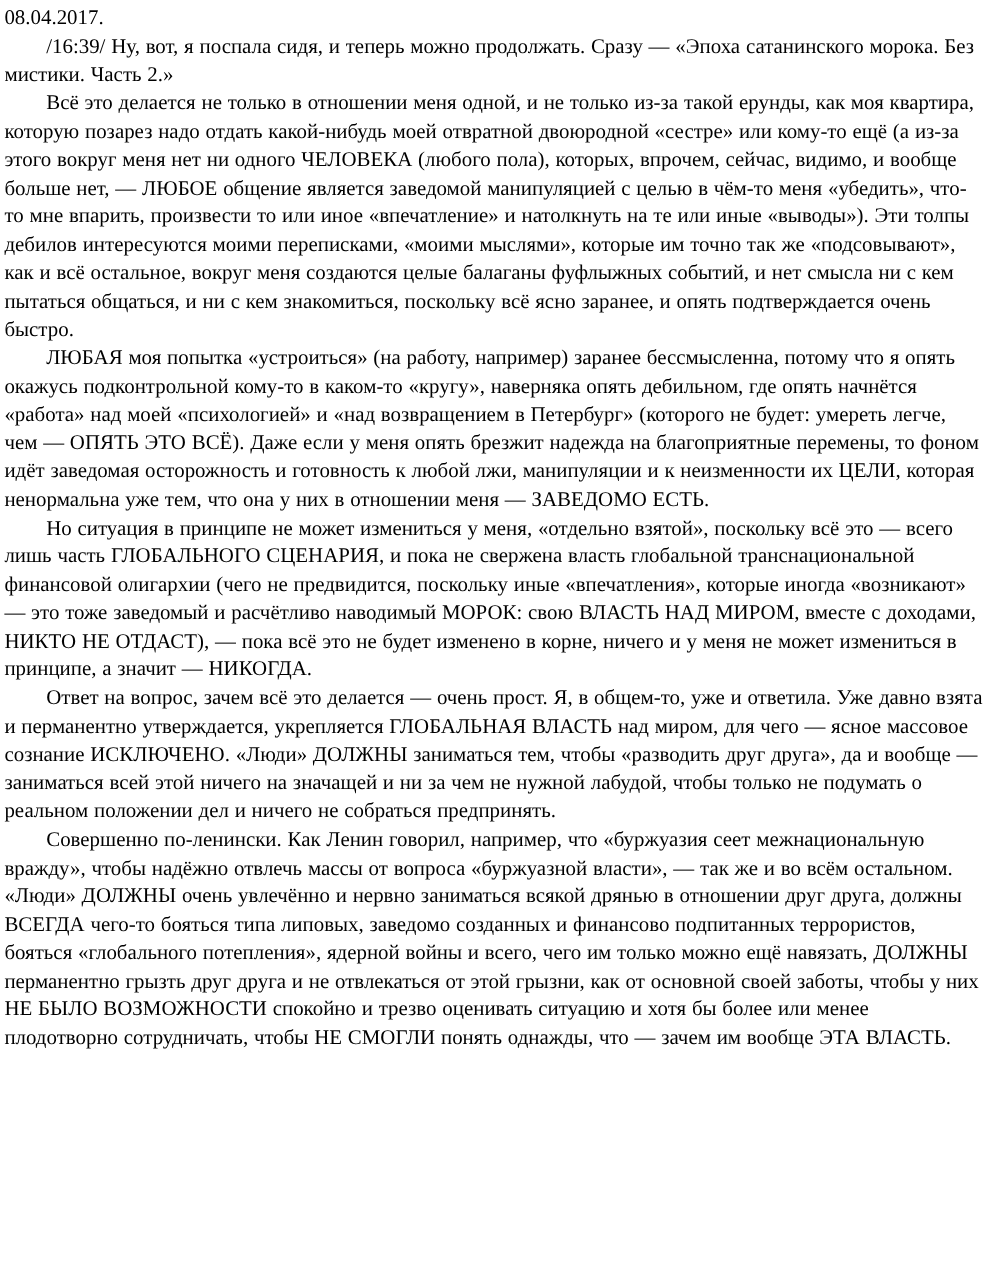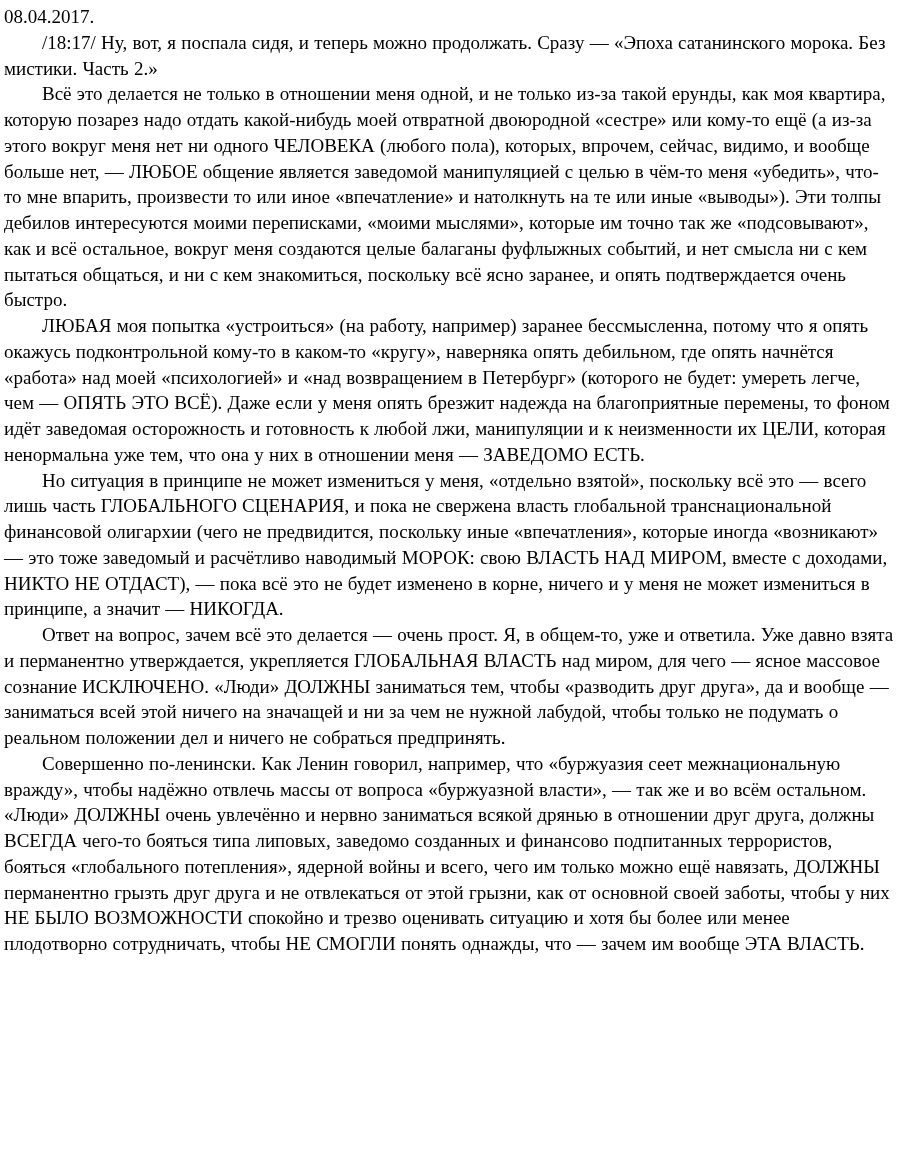--- a/index.html
+++ b/index.html
@@ -32,19 +32,19 @@
   }
   .doc p.no-indent {
     text-indent: 0;
   }
 </style>
 </head>
 <body>
 
 <div class="doc">
   <p class="no-indent">08.04.2017.</p>
-  <p>/18:17/ Ну, вот, я поспала сидя, и теперь можно продолжать. Сразу — «Эпоха сатанинского морока. Без мистики. Часть 2.»</p>
+  <p>/16:39/ Ну, вот, я поспала сидя, и теперь можно продолжать. Сразу — «Эпоха сатанинского морока. Без мистики. Часть 2.»</p>
   <p>Всё это делается не только в отношении меня одной, и не только из-за такой ерунды, как моя квартира, которую позарез надо отдать какой-нибудь моей отвратной двоюродной «сестре» или кому-то ещё (а из-за этого вокруг меня нет ни одного ЧЕЛОВЕКА (любого пола), которых, впрочем, сейчас, видимо, и вообще больше нет, — ЛЮБОЕ общение является заведомой манипуляцией с целью в чём-то меня «убедить», что-то мне впарить, произвести то или иное «впечатление» и натолкнуть на те или иные «выводы»). Эти толпы дебилов интересуются моими переписками, «моими мыслями», которые им точно так же «подсовывают», как и всё остальное, вокруг меня создаются целые балаганы фуфлыжных событий, и нет смысла ни с кем пытаться общаться, и ни с кем знакомиться, поскольку всё ясно заранее, и опять подтверждается очень быстро.</p>
   <p>ЛЮБАЯ моя попытка «устроиться» (на работу, например) заранее бессмысленна, потому что я опять окажусь подконтрольной кому-то в каком-то «кругу», наверняка опять дебильном, где опять начнётся «работа» над моей «психологией» и «над возвращением в Петербург» (которого не будет: умереть легче, чем — ОПЯТЬ ЭТО ВСЁ). Даже если у меня опять брезжит надежда на благоприятные перемены, то фоном идёт заведомая осторожность и готовность к любой лжи, манипуляции и к неизменности их ЦЕЛИ, которая ненормальна уже тем, что она у них в отношении меня — ЗАВЕДОМО ЕСТЬ.</p>
   <p>Но ситуация в принципе не может измениться у меня, «отдельно взятой», поскольку всё это — всего лишь часть ГЛОБАЛЬНОГО СЦЕНАРИЯ, и пока не свержена власть глобальной транснациональной финансовой олигархии (чего не предвидится, поскольку иные «впечатления», которые иногда «возникают»  — это тоже заведомый и расчётливо наводимый МОРОК: свою ВЛАСТЬ НАД МИРОМ, вместе с доходами, НИКТО НЕ ОТДАСТ), — пока всё это не будет изменено в корне, ничего и у меня не может измениться в принципе, а значит — НИКОГДА.</p>
   <p>Ответ на вопрос, зачем всё это делается — очень прост. Я, в общем-то, уже и ответила. Уже давно взята и перманентно утверждается, укрепляется ГЛОБАЛЬНАЯ ВЛАСТЬ над миром, для чего — ясное массовое сознание ИСКЛЮЧЕНО. «Люди» ДОЛЖНЫ заниматься тем, чтобы «разводить друг друга», да и вообще — заниматься всей этой ничего на значащей и ни за чем не нужной лабудой, чтобы только не подумать о реальном положении дел и ничего не собраться предпринять.</p>
   <p>Совершенно по-ленински. Как Ленин говорил, например, что «буржуазия сеет межнациональную вражду», чтобы надёжно отвлечь массы от вопроса «буржуазной власти», — так же и во всём остальном. «Люди» ДОЛЖНЫ очень увлечённо и нервно заниматься всякой дрянью в отношении друг друга, должны ВСЕГДА чего-то бояться типа липовых, заведомо созданных и финансово подпитанных террористов, бояться «глобального потепления», ядерной войны и всего, чего им только можно ещё навязать, ДОЛЖНЫ перманентно грызть друг друга и не отвлекаться от этой грызни, как от основной своей заботы, чтобы у них НЕ БЫЛО ВОЗМОЖНОСТИ спокойно и трезво оценивать ситуацию и хотя бы более или менее плодотворно сотрудничать, чтобы НЕ СМОГЛИ понять однажды, что — зачем им вообще ЭТА ВЛАСТЬ.</p>
 </div>
 
 </body></html>

